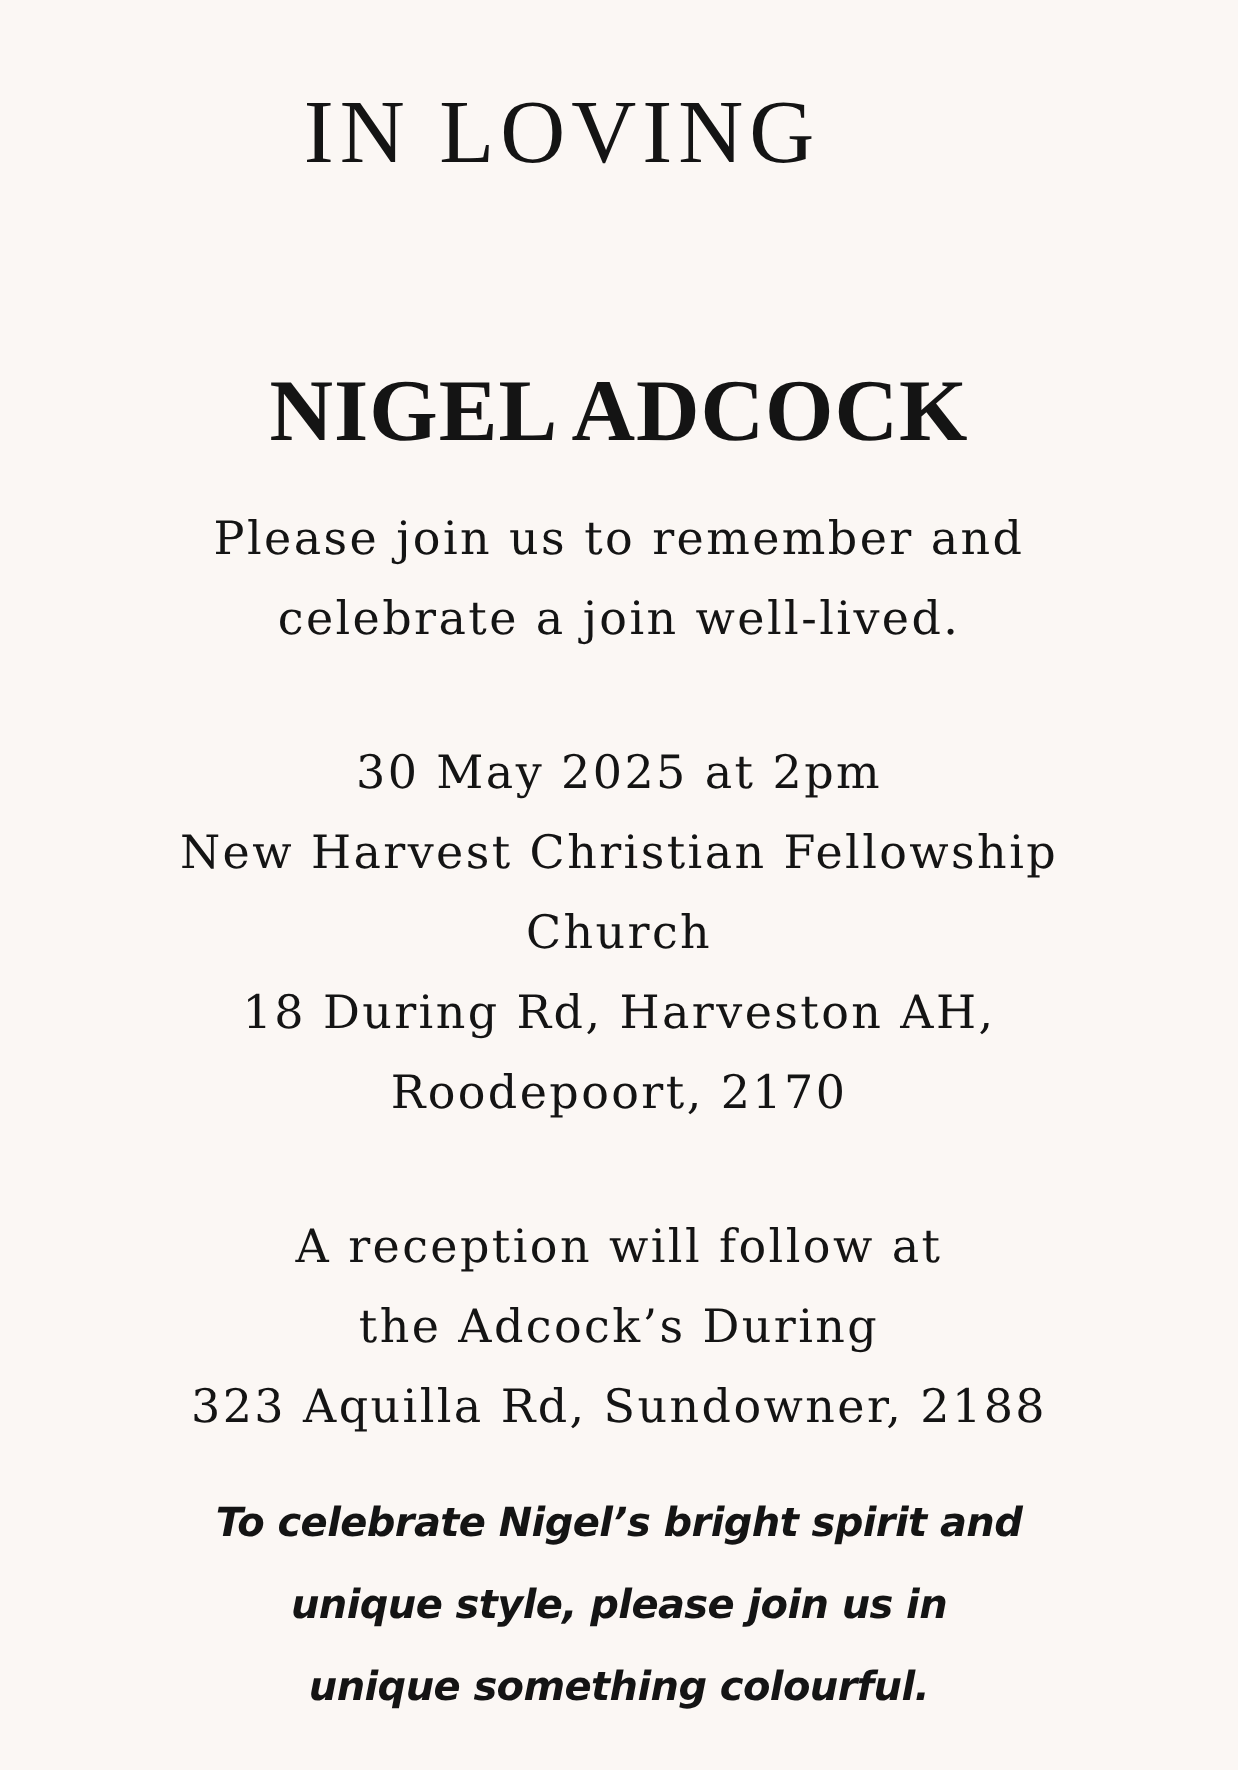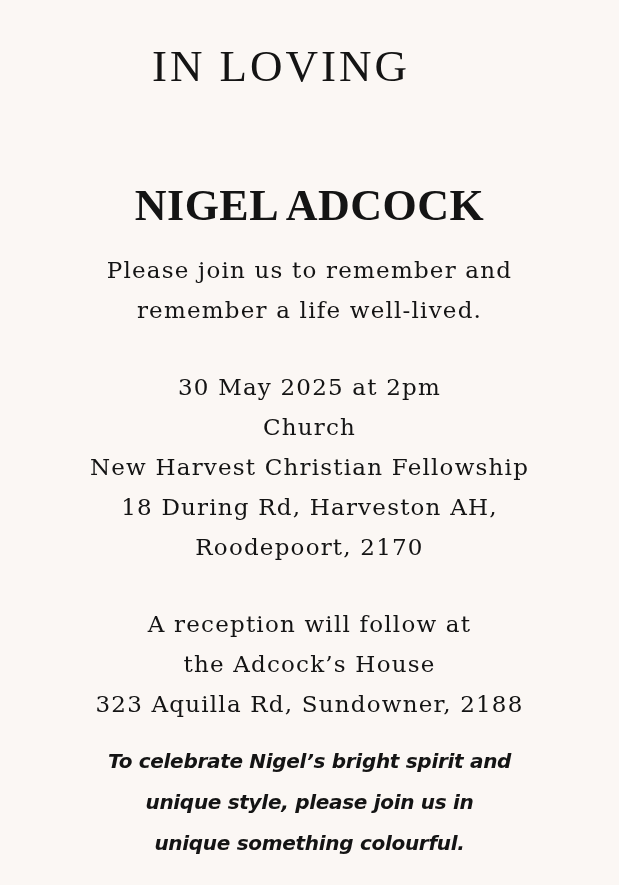--- a/index.html
+++ b/index.html
@@ -72,34 +72,34 @@
 </head>
 <body>
 
 <div class="card">
 
   <h1 class="title-line t1">IN LOVING</h1>
   <h2 class="name">NIGEL ADCOCK</h2>
 
   <div class="body-block b1">
     <div>Please join us to remember and</div>
-    <div>remember a life well-lived.</div>
+    <div>celebrate a join well-lived.</div>
   </div>
 
   <div class="body-block b2">
     <div>30 May 2025 at 2pm</div>
+    <div>New Harvest Christian Fellowship</div>
     <div>Church</div>
-    <div>New Harvest Christian Fellowship</div>
     <div>18 During Rd, Harveston AH,</div>
     <div>Roodepoort, 2170</div>
   </div>
 
   <div class="body-block b3">
     <div>A reception will follow at</div>
-    <div>the Adcock’s House</div>
+    <div>the Adcock’s During</div>
     <div>323 Aquilla Rd, Sundowner, 2188</div>
   </div>
 
   <div class="closing">
     <div>To celebrate Nigel’s bright spirit and</div>
     <div>unique style, please join us in</div>
     <div>unique something colourful.</div>
   </div>
 
 </div>

